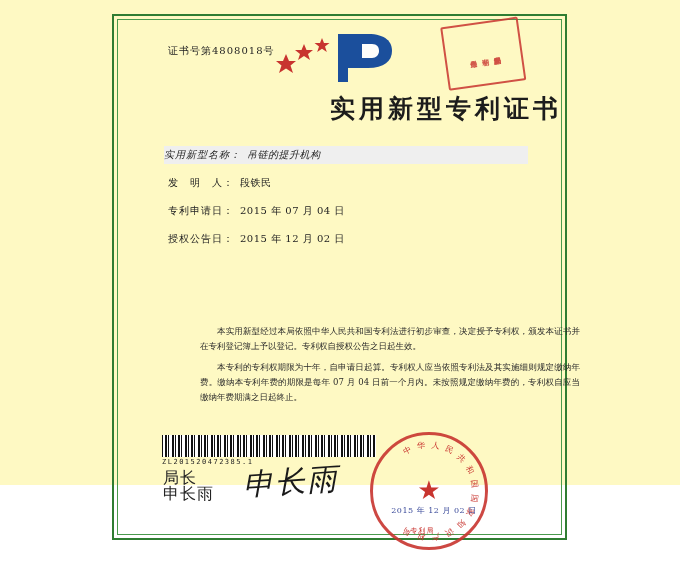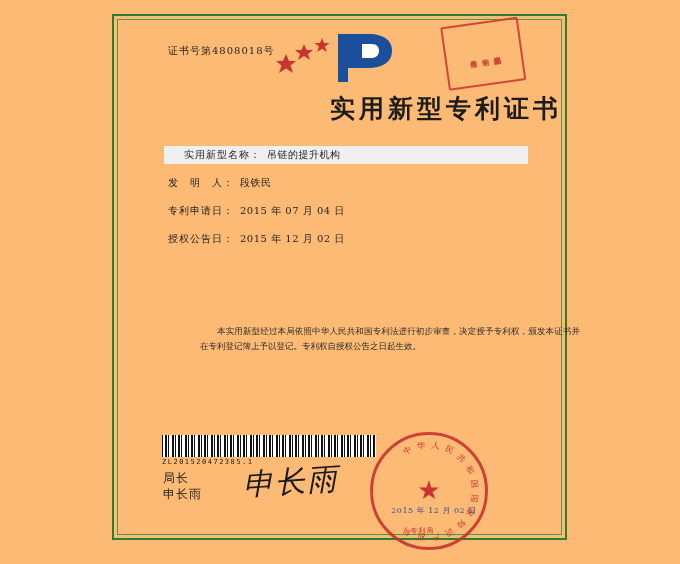--- a/index.html
+++ b/index.html
@@ -11,22 +11,22 @@
     width: 680px;
     height: 564px;
     font-family: "DejaVu Sans", sans-serif;
     color: #2d2d2d;
     overflow: hidden;
   }
 
   .page {
     position: relative;
     width: 680px;
-    height: 564px;
-    background: #fdba74;
+    height: 485px;
+    background: #fef9c3;
   }
 
   
   .border-outer {
     position: absolute;
     left: 112px;
     top: 14px;
     width: 455px;
     height: 526px;
     border: 2px solid #2f7d32;
@@ -125,23 +125,24 @@
   .field-label {
     white-space: nowrap;
     margin-right: 6px;
     letter-spacing: 1px;
   }
   .field-value {
     letter-spacing: 0.5px;
   }
   .field-row.highlight {
     background: #efefef;
-    padding: 2px 20px;
+    padding: 2px 0;
     margin-left: -4px;
     margin-bottom: 12px;
+    font-style: italic;
   }
 
   
   .body-text {
     position: absolute;
     left: 152px;
     top: 324px;
     width: 380px;
     font-family: "DejaVu Serif", serif;
     font-size: 8.5px;
@@ -179,21 +180,21 @@
     letter-spacing: 1.5px;
     color: #222;
   }
 
   
   .sig-label {
     position: absolute;
     left: 163px;
     top: 470px;
     font-family: "DejaVu Serif", serif;
-    font-size: 12px;
+    font-size: 16px;
     line-height: 16px;
     letter-spacing: 1px;
     color: #232323;
   }
   .sig-script {
     position: absolute;
     left: 243px;
     top: 462px;
     font-family: "DejaVu Serif", serif;
     font-size: 30px;
@@ -331,20 +332,21 @@
       <span class="field-value">2015 年 07 月 04 日</span>
     </div>
     <div class="field-row">
       <span class="field-label">授权公告日：</span>
       <span class="field-value">2015 年 12 月 02 日</span>
     </div>
   </div>
 
   <div class="body-text">
     <p>本实用新型经过本局依照中华人民共和国专利法进行初步审查，决定授予专利权，颁发本证书并在专利登记簿上予以登记。专利权自授权公告之日起生效。</p>
+    <p>本专利的专利权期限为十年，自申请日起算。专利权人应当依照专利法及其实施细则规定缴纳年费。缴纳本专利年费的期限是每年 07 月 04 日前一个月内。未按照规定缴纳年费的，专利权自应当缴纳年费期满之日起终止。</p>
   </div>
 
   <div class="barcode"></div>
   <div class="barcode-num">ZL201520472385.1</div>
 
   <div class="sig-label">
     <div>局长</div>
     <div>申长雨</div>
   </div>
   <div class="sig-script">申长雨</div>

